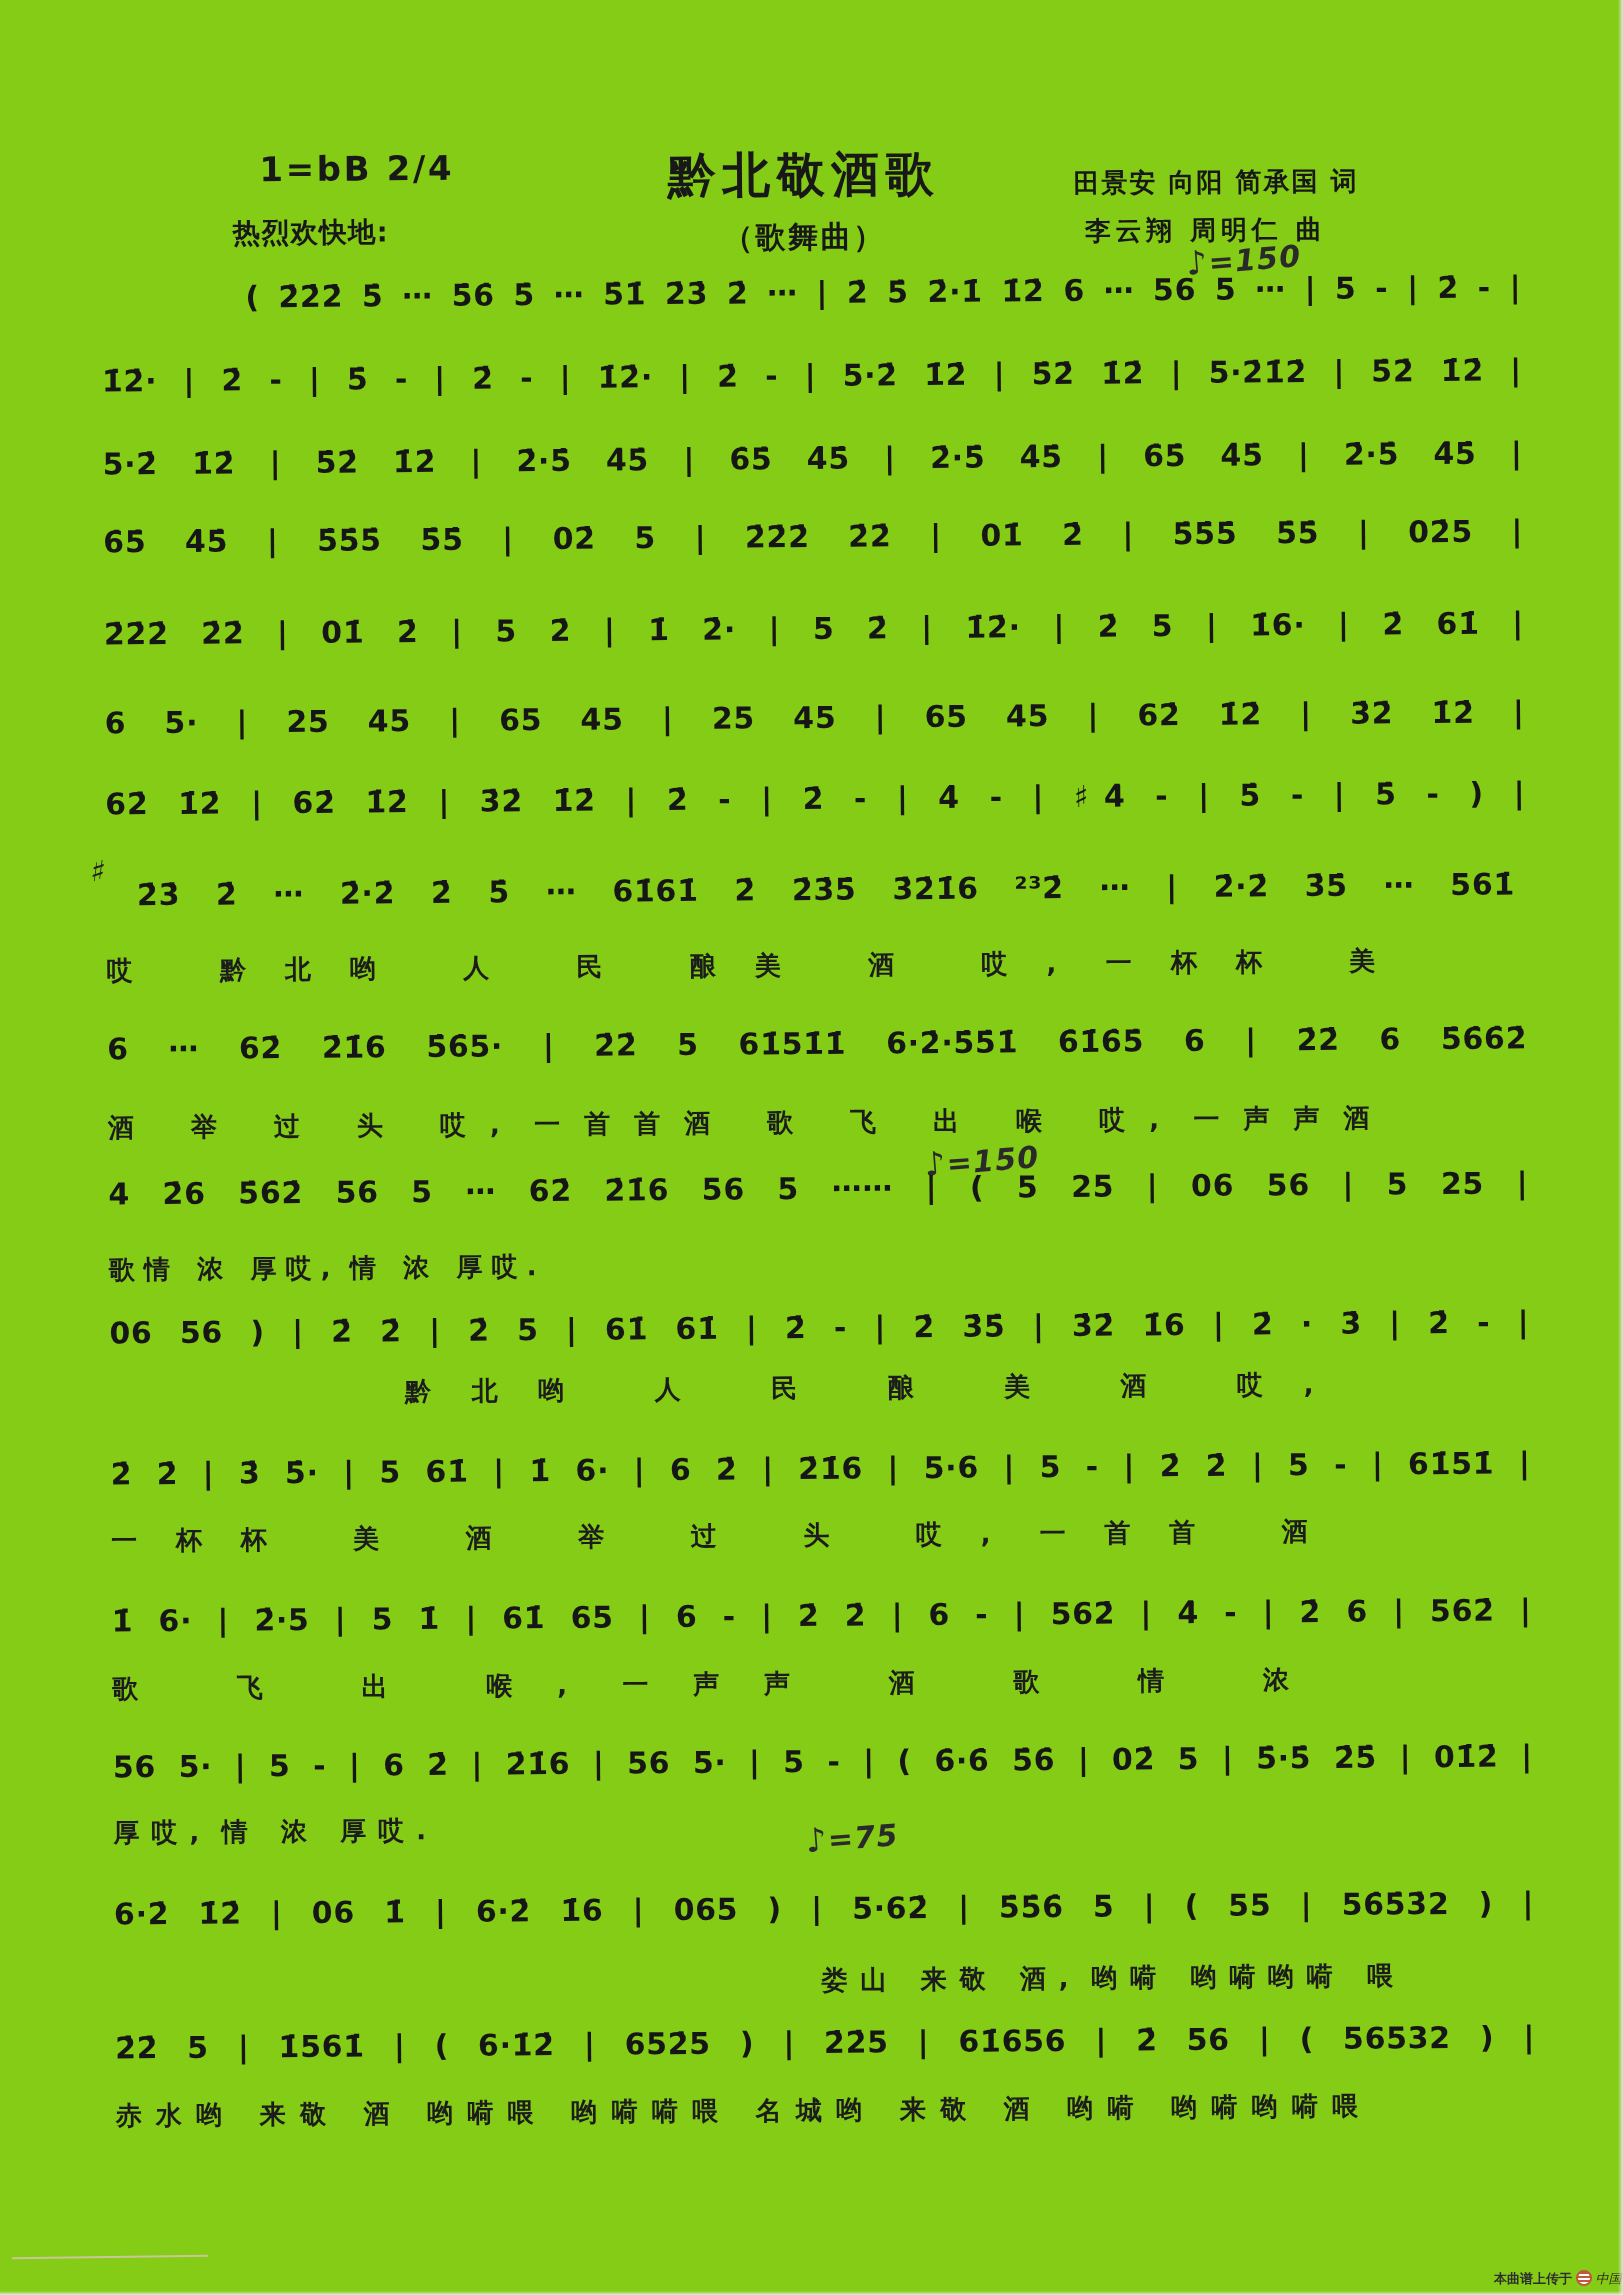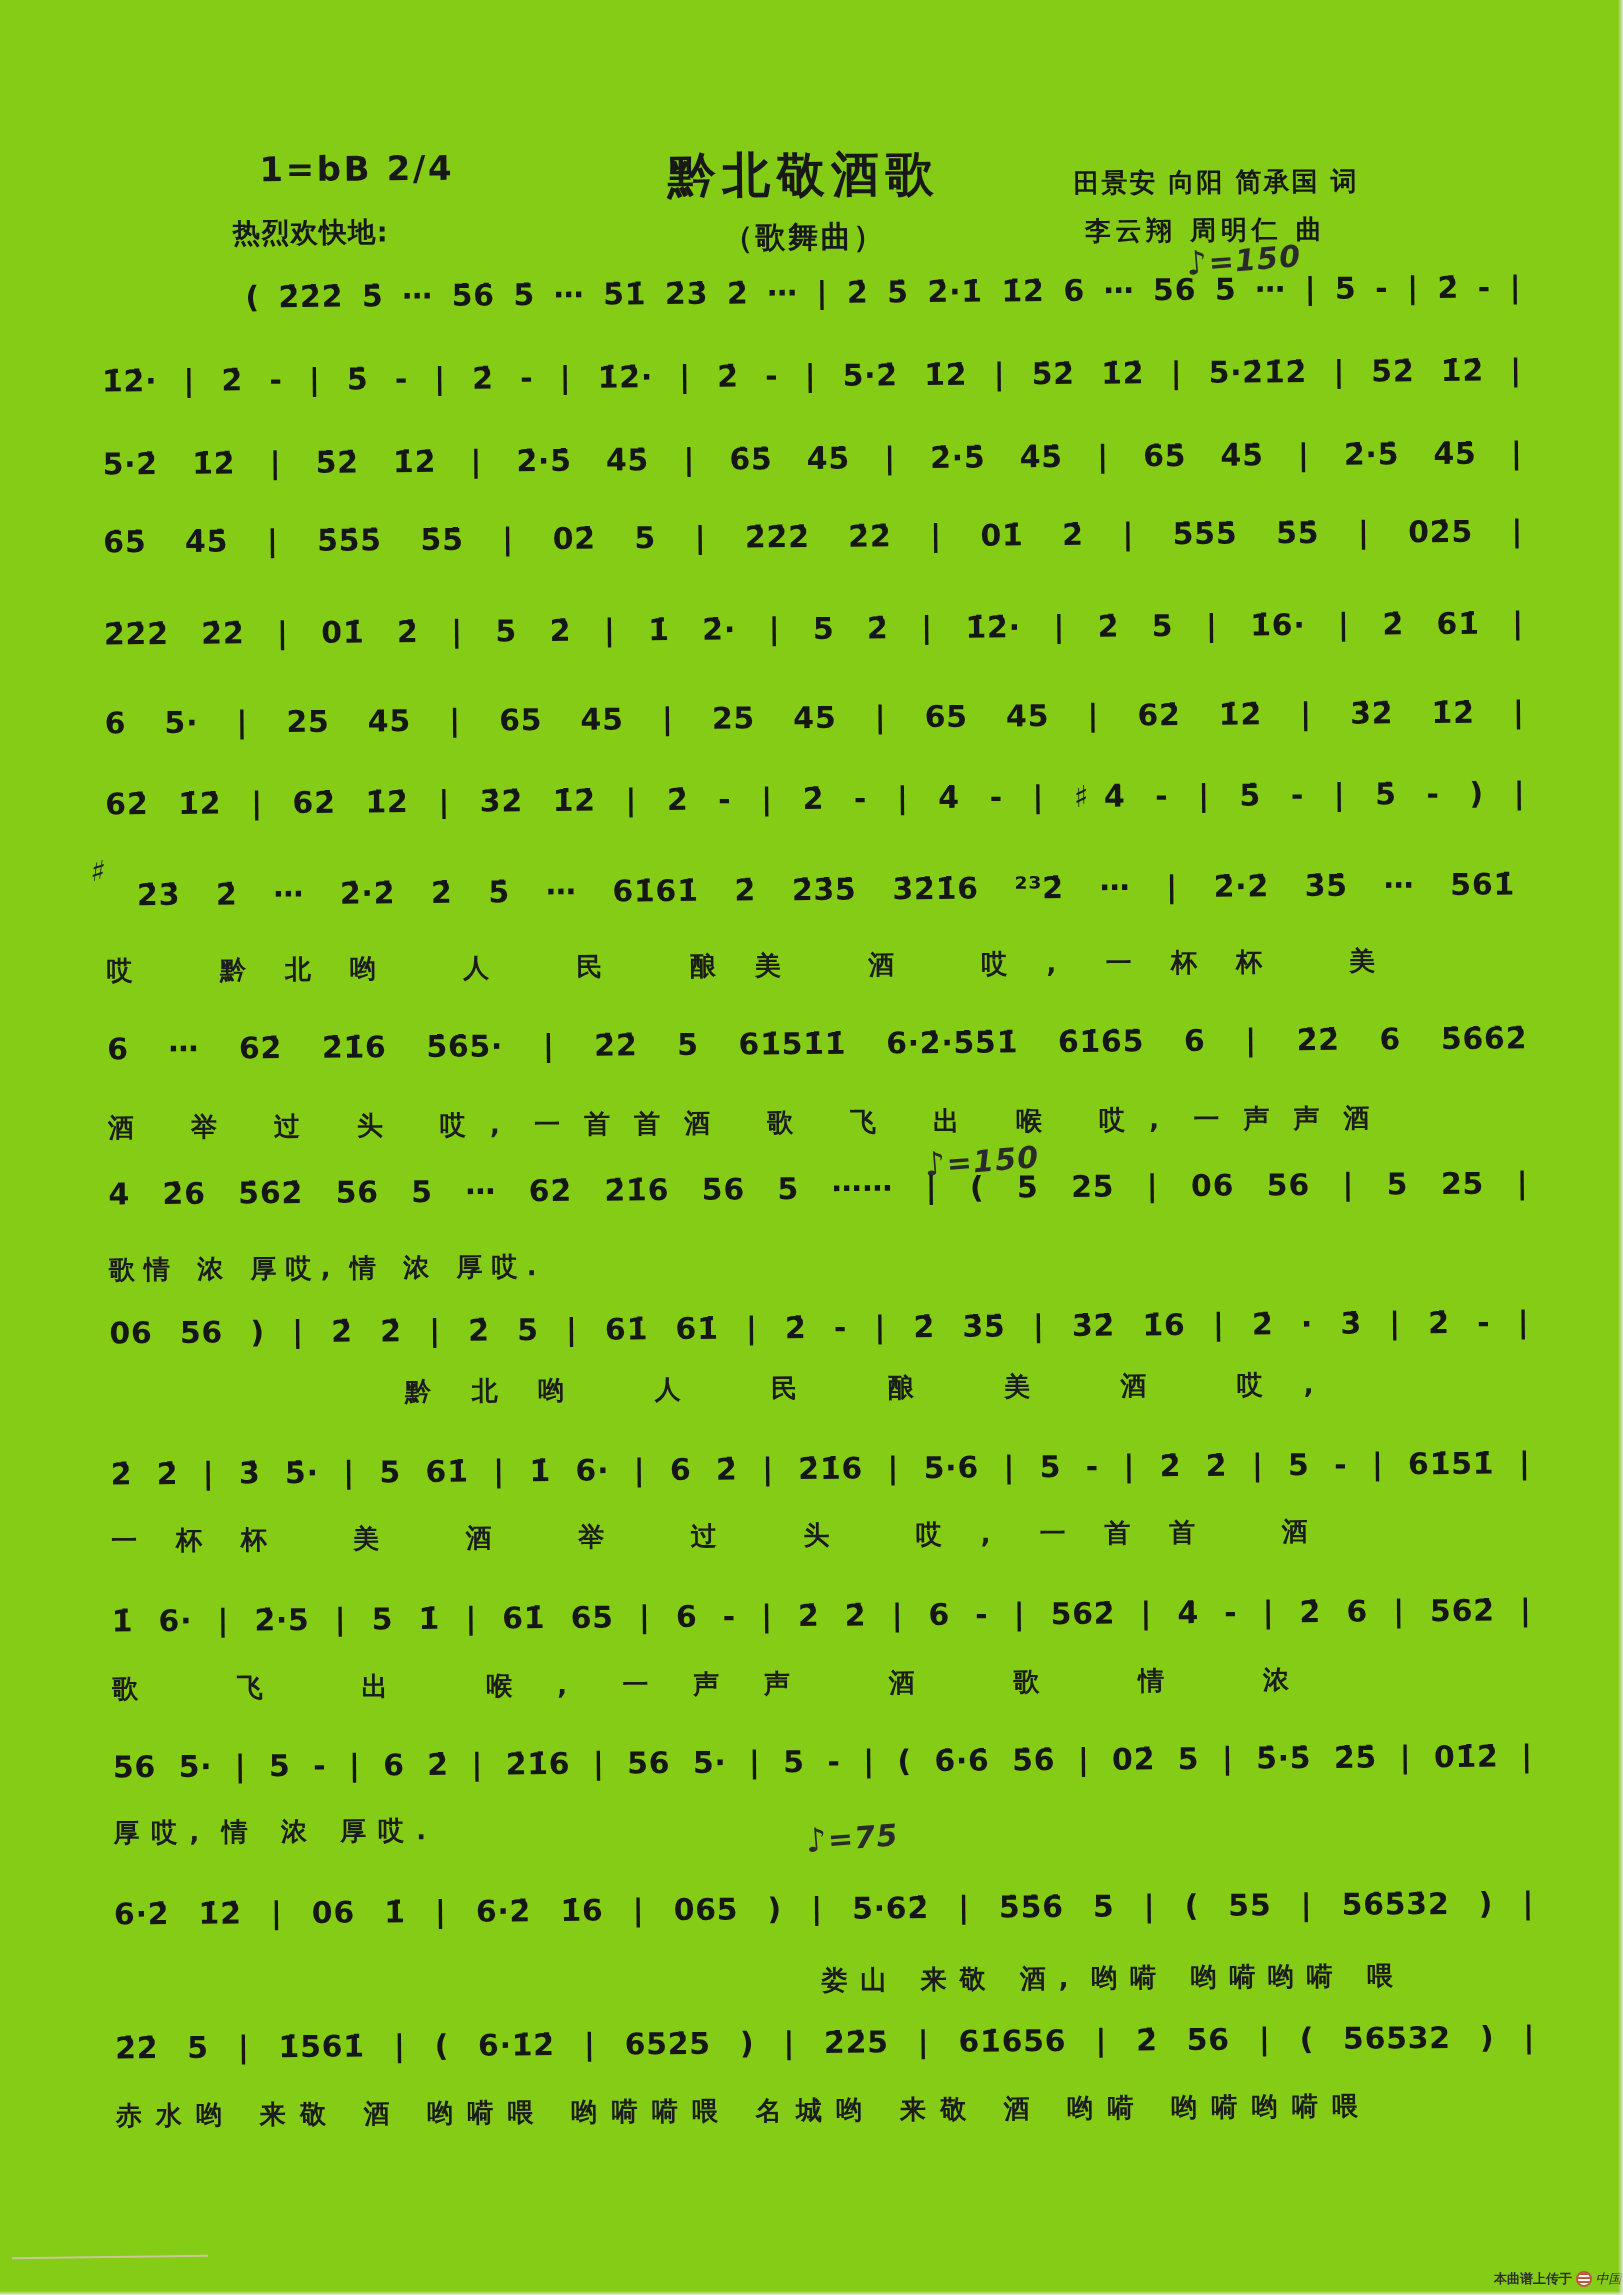--- a/index.html
+++ b/index.html
@@ -38,21 +38,21 @@
   .lyr{
     position:absolute;left:108px;
     font-size:26px;font-weight:700;color:#1c1c1c;
     text-align:justify;
     -moz-text-align-last:justify;
     text-align-last:justify;
     letter-spacing:1.3px;line-height:1.2;
   }
   .margin-mark{position:absolute;left:93px;top:848px;font-size:30px;font-weight:700;transform:rotate(8deg);color:#222;}
   
-  .watermark{position:absolute;left:1494px;top:2270px;font-size:13px;display:flex;align-items:center;gap:3.9px;white-space:nowrap;}
+  .watermark{position:absolute;left:1494px;top:2270px;font-size:13px;display:flex;align-items:flex-start;gap:3.9px;white-space:nowrap;}
   .wm-prefix{color:#2e2e2e;font-weight:700;}
   .wm-logo{
     width:15.7px;height:15.7px;border-radius:50%;
     background:
       repeating-linear-gradient(to bottom, #c05a38 0 2px, #ffffff 2px 3.9px);
     border:2px solid #c05a38;
     box-sizing:border-box;
   }
   .wm-cn{color:#33241c;font-weight:400;font-style:italic;}
   

